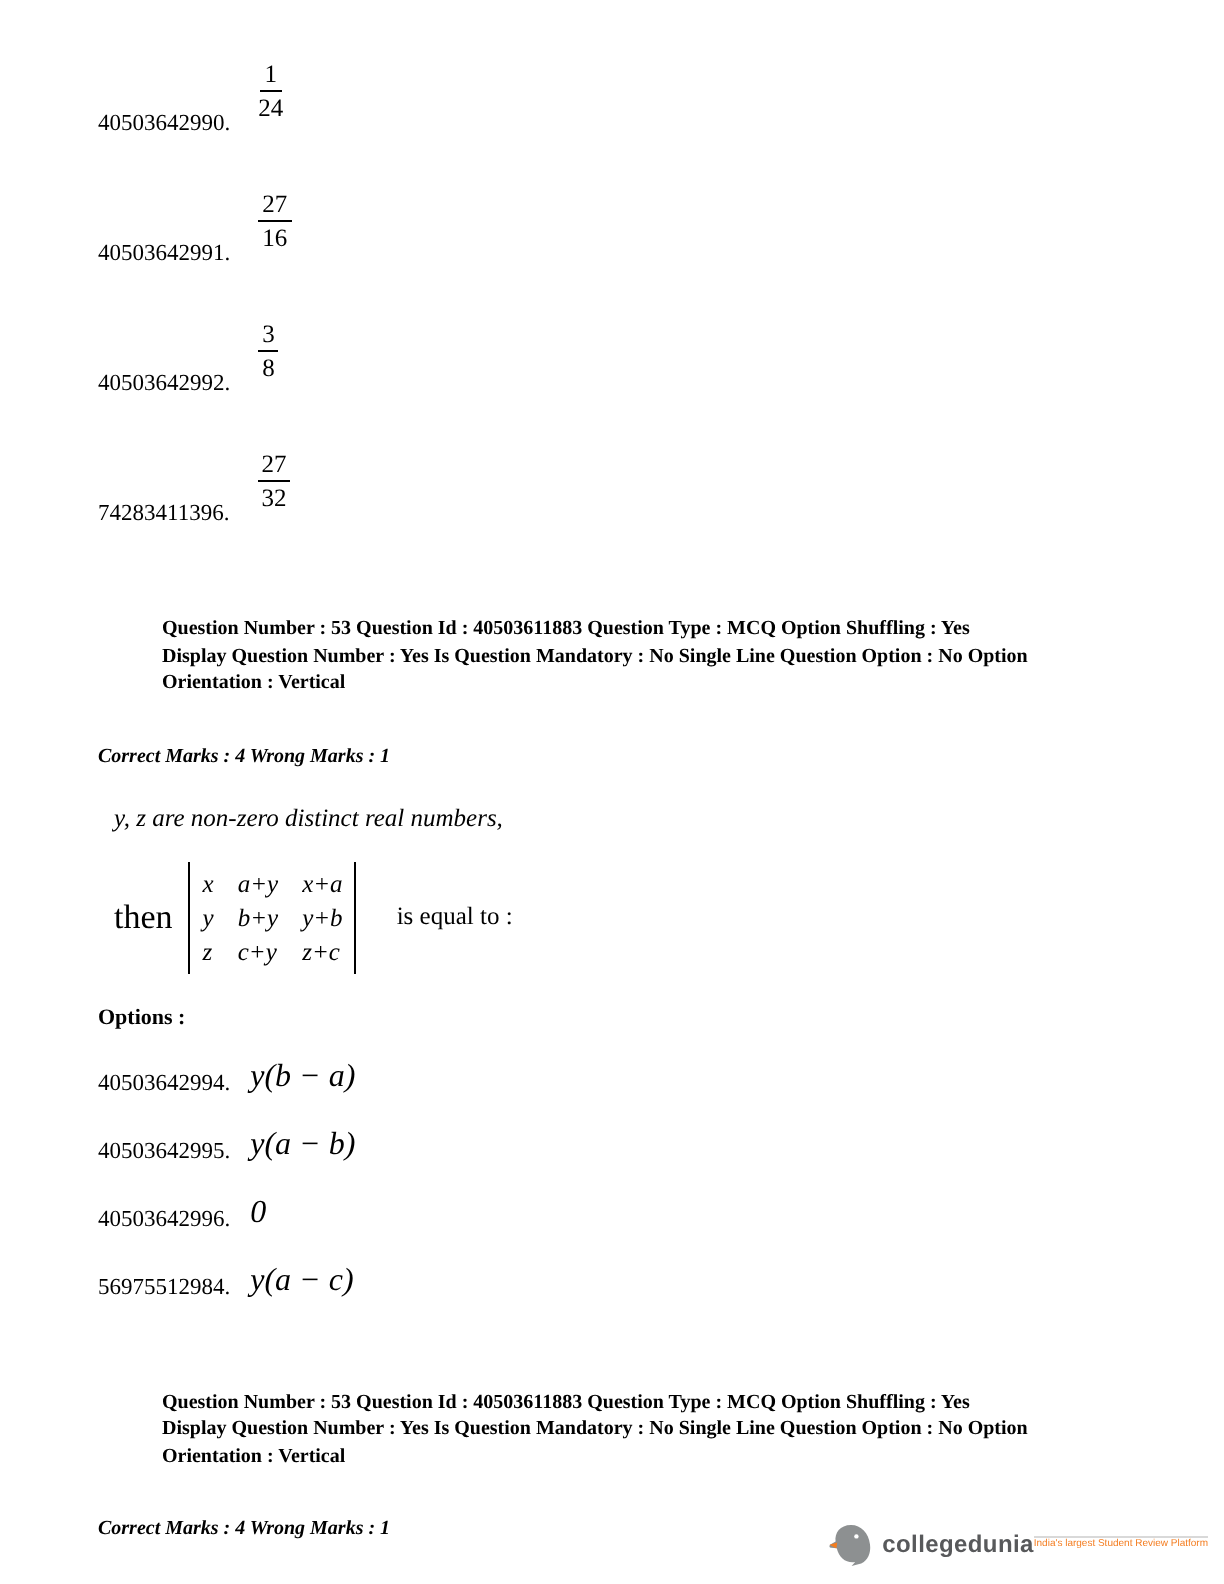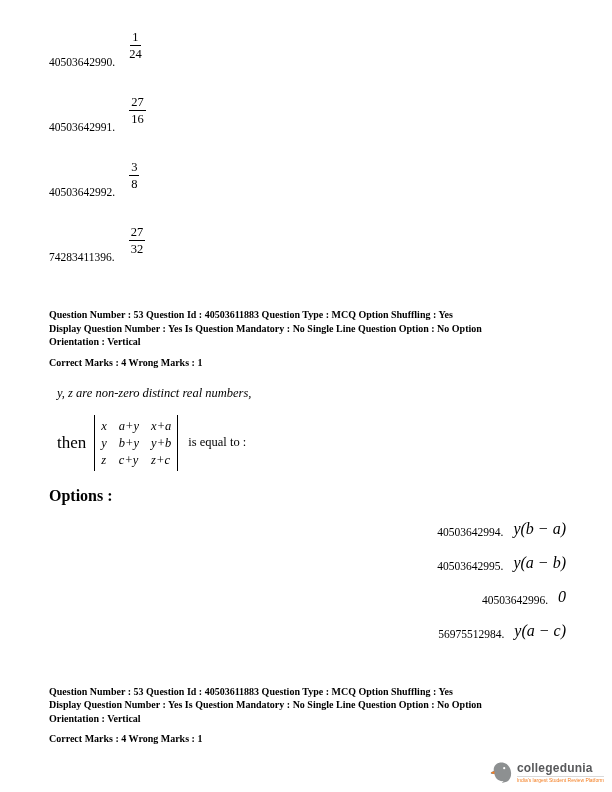--- a/index.html
+++ b/index.html
@@ -13,43 +13,43 @@
   
   .frac-row{display:flex;align-items:flex-end;margin-bottom:26px;}
   .opt-id{font-size:11.5px;line-height:14px;}
   .frac{display:inline-flex;flex-direction:column;align-items:center;
         margin-left:14px;margin-bottom:8px;font-size:12.5px;line-height:14px;}
   .frac .num{border-bottom:1px solid #000;padding:0 2px 1px;}
   .frac .den{padding-top:1px;}
 
   
   .meta{margin-top:44px;font-weight:bold;font-size:10px;line-height:13.5px;}
-  .meta div{white-space:nowrap;}
-  .marks{margin-top:8px;font-weight:bold;font-size:10px;}
+  .meta div{white-space:nowrap;margin-left:32px;}
+  .marks{margin-top:24px;font-weight:bold;font-size:10px;font-style:italic;}
 
   
   .qbody{margin-top:16px;margin-left:8px;font-size:12.5px;line-height:19px;font-style:italic;}
   .qmatrix-row{display:flex;align-items:center;margin-top:12px;margin-left:0;}
   .then-label{font-style:normal;font-size:17px;}
   .matrix{display:grid;grid-template-columns:auto auto auto;column-gap:12px;row-gap:1px;
           border-left:1px solid #000;border-right:1px solid #000;
           padding:3px 6px;margin-left:8px;font-style:italic;font-size:12.5px;line-height:16px;}
   .matrix span{text-align:left;}
-  .equals-label{font-style:normal;font-size:12.5px;margin-left:10px;}
+  .equals-label{font-style:normal;font-size:12.5px;margin-left:20px;}
 
-  .options-label{margin-top:16px;font-weight:bold;font-size:16px;}
+  .options-label{margin-top:16px;font-weight:bold;font-size:11px;}
 
   
-  .expr-row{display:flex;align-items:flex-end;margin-top:17px;justify-content:flex-end;}
+  .expr-row{display:flex;align-items:flex-end;margin-top:17px;}
   .expr{font-style:italic;font-size:16px;margin-left:10px;margin-bottom:4px;line-height:13px;}
 
   
   .footer{position:absolute;right:8px;bottom:8px;display:flex;align-items:center;}
   .logo-icon{width:24px;height:24px;margin-right:4px;flex:0 0 auto;}
-  .logo-text-wrap{display:flex;flex-direction:column;line-height:1;}
+  .logo-text-wrap{display:flex;flex-direction:row;line-height:1;}
   .brand{font-family:"Liberation Sans", sans-serif;font-weight:bold;
          font-size:12px;color:#58595b;letter-spacing:0.2px;}
   .tagline{font-family:"Liberation Sans", sans-serif;font-size:5px;color:#f47d20;
            margin-top:2px;border-top:0.5px solid #d9d9d9;padding-top:1px;}
 </style>
 </head>
 <body>
 
 <div class="page">
 

